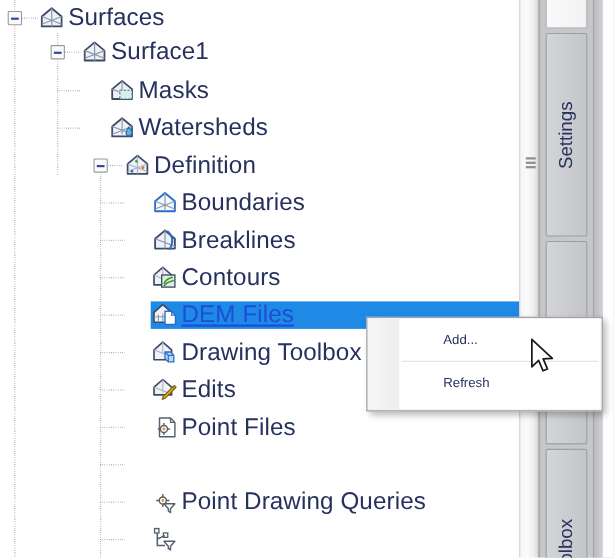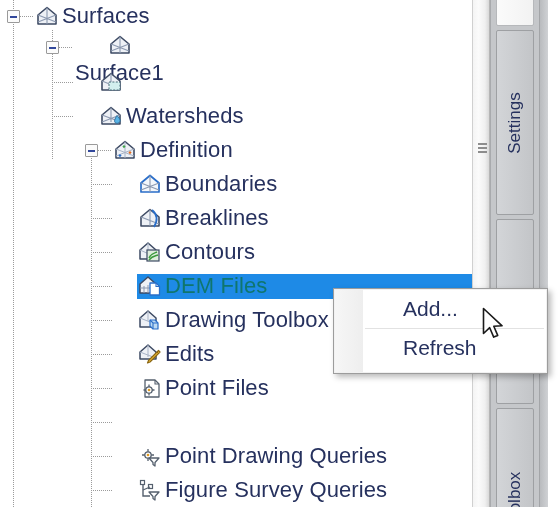--- a/index.html
+++ b/index.html
@@ -20,21 +20,21 @@
 
   .node{position:absolute;height:28px;display:flex;align-items:center;white-space:nowrap;}
   .node .label{
     font-size:22px;color:#26315e;line-height:28px;
     padding:0 4px 0 2px;letter-spacing:0.1px;
   }
   .node.sel .selbg{
     position:absolute;left:0;top:2px;height:25px;
     background:#1e8ae6;border-radius:0;
   }
-  .node.sel .label{color:#0f766e;position:relative;z-index:2;}
+  .node.sel .label{color:#1d4ed8;position:relative;z-index:2;text-decoration:underline;}
   .node .ico{position:relative;z-index:2;width:26px;height:24px;flex:0 0 26px;}
 
   
   .exp{
     position:absolute;width:13px;height:13px;box-sizing:border-box;
     border:1px solid #9a9a9a;background:#fbfbfb;
     border-radius:1px;
   }
   .exp:before{
     content:"";position:absolute;left:2px;top:5px;width:7px;height:2px;
@@ -58,21 +58,21 @@
     box-sizing:border-box;
   }
   #ctxmenu .gutter{
     position:absolute;left:1px;top:1px;width:28px;bottom:1px;
     background:linear-gradient(to right,#f6f6f6,#eeeeee);
   }
   #ctxmenu .items{
     position:absolute;left:29px;top:1px;right:1px;bottom:1px;background:#ffffff;
   }
   .mitem{
-    height:38px;line-height:38px;font-size:21px;color:#26315e;
+    height:38px;line-height:38px;font-size:12px;color:#26315e;
     padding-left:40px;box-sizing:border-box;
   }
   .msep{height:1px;background:#e2e2e2;margin:0 2px;}
 
   
   #splitter{
     position:absolute;left:472px;top:0;width:18px;height:507px;
     background:linear-gradient(to right,#f4f4f4 0%,#fbfbfb 35%,#f0f0f0 75%,#d9d9d9 100%);
     border-left:1px solid #d0d0d0;border-right:1px solid #b5b5b5;
     box-sizing:border-box;
@@ -149,38 +149,39 @@
     <div class="node" style="left:34px;top:2px;">
       <span class="ico">
         <svg width="26" height="24" viewBox="0 0 26 24">
           <path d="M4 11 L13 3.5 L22 11 L22 20 L4 20 Z" fill="#eef1f6" stroke="#3d4a63" stroke-width="1.6" stroke-linejoin="round"></path>
           <path d="M13 3.5 L13 20 M4 11 L22 18 M22 11 L4 18" stroke="#8c99b0" stroke-width="1.1" fill="none"></path>
         </svg>
       </span>
       <span class="label">Surfaces</span>
     </div>
 
-    <div class="node" style="left:73px;top:33px;flex-direction:column;">
+    <div class="node" style="left:73px;top:33px;">
       <span class="ico">
         <svg width="26" height="24" viewBox="0 0 26 24">
           <path d="M4 11 L13 3.5 L22 11 L22 20 L4 20 Z" fill="#eef1f6" stroke="#3d4a63" stroke-width="1.6" stroke-linejoin="round"></path>
           <path d="M13 3.5 L13 20 M4 11 L22 18 M22 11 L4 18" stroke="#8c99b0" stroke-width="1.1" fill="none"></path>
         </svg>
       </span>
       <span class="label">Surface1</span>
     </div>
 
     <div class="node" style="left:98px;top:68px;">
       <span class="ico">
         <svg width="26" height="24" viewBox="0 0 26 24">
           <path d="M4 11 L13 3.5 L22 11 L22 20 L4 20 Z" fill="#eef1f6" stroke="#3d4a63" stroke-width="1.6" stroke-linejoin="round"></path>
           <path d="M13 3.5 L13 14 M4 11 L14 15" stroke="#8c99b0" stroke-width="1.1" fill="none"></path>
           <rect x="11" y="12" width="11" height="8" fill="#d3efee" stroke="#4a6f7a" stroke-width="1" stroke-dasharray="2 1.4"></rect>
         </svg>
       </span>
+      <span class="label">Masks</span>
     </div>
 
     <div class="node" style="left:98px;top:102px;">
       <span class="ico">
         <svg width="26" height="24" viewBox="0 0 26 24">
           <path d="M4 11 L13 3.5 L22 11 L22 20 L4 20 Z" fill="#eef1f6" stroke="#3d4a63" stroke-width="1.6" stroke-linejoin="round"></path>
           <path d="M13 3.5 L13 18 M4 11 L20 17 M22 11 L4 18" stroke="#8c99b0" stroke-width="1.1" fill="none"></path>
           <path d="M19 11.5 C22.6 15.5 22.8 17 21 18.6 C19.2 20.2 16.2 19 16.6 16.6 C16.9 14.7 18 13 19 11.5 Z" fill="#5ab4e6" stroke="#2a6f9e" stroke-width="1"></path>
         </svg>
       </span>
@@ -303,21 +304,20 @@
     <div class="node" style="left:137px;top:476px;">
       <span class="ico">
         <svg width="26" height="24" viewBox="0 0 26 24">
           <path d="M6 5 L6 18 L13 18" fill="none" stroke="#55606e" stroke-width="1.4"></path>
           <rect x="3.5" y="2.5" width="4" height="4" fill="#ffffff" stroke="#55606e" stroke-width="1.2"></rect>
           <rect x="11.5" y="6.5" width="4" height="4" fill="#ffffff" stroke="#55606e" stroke-width="1.2"></rect>
           <path d="M6 12 L13 9" stroke="#55606e" stroke-width="1.3" fill="none"></path>
           <path d="M12 14 L22 14 L18 18.5 L18 22 L16 20.5 L16 18.5 Z" fill="#ffffff" stroke="#55606e" stroke-width="1.3" stroke-linejoin="round"></path>
         </svg>
       </span>
-      <span class="label">Figure Survey Queries</span>
     </div>
 
   </div>
 
   <div id="splitter">
     <div class="grip">
       <i></i>
         <i></i>
         <i></i>
     </div>

